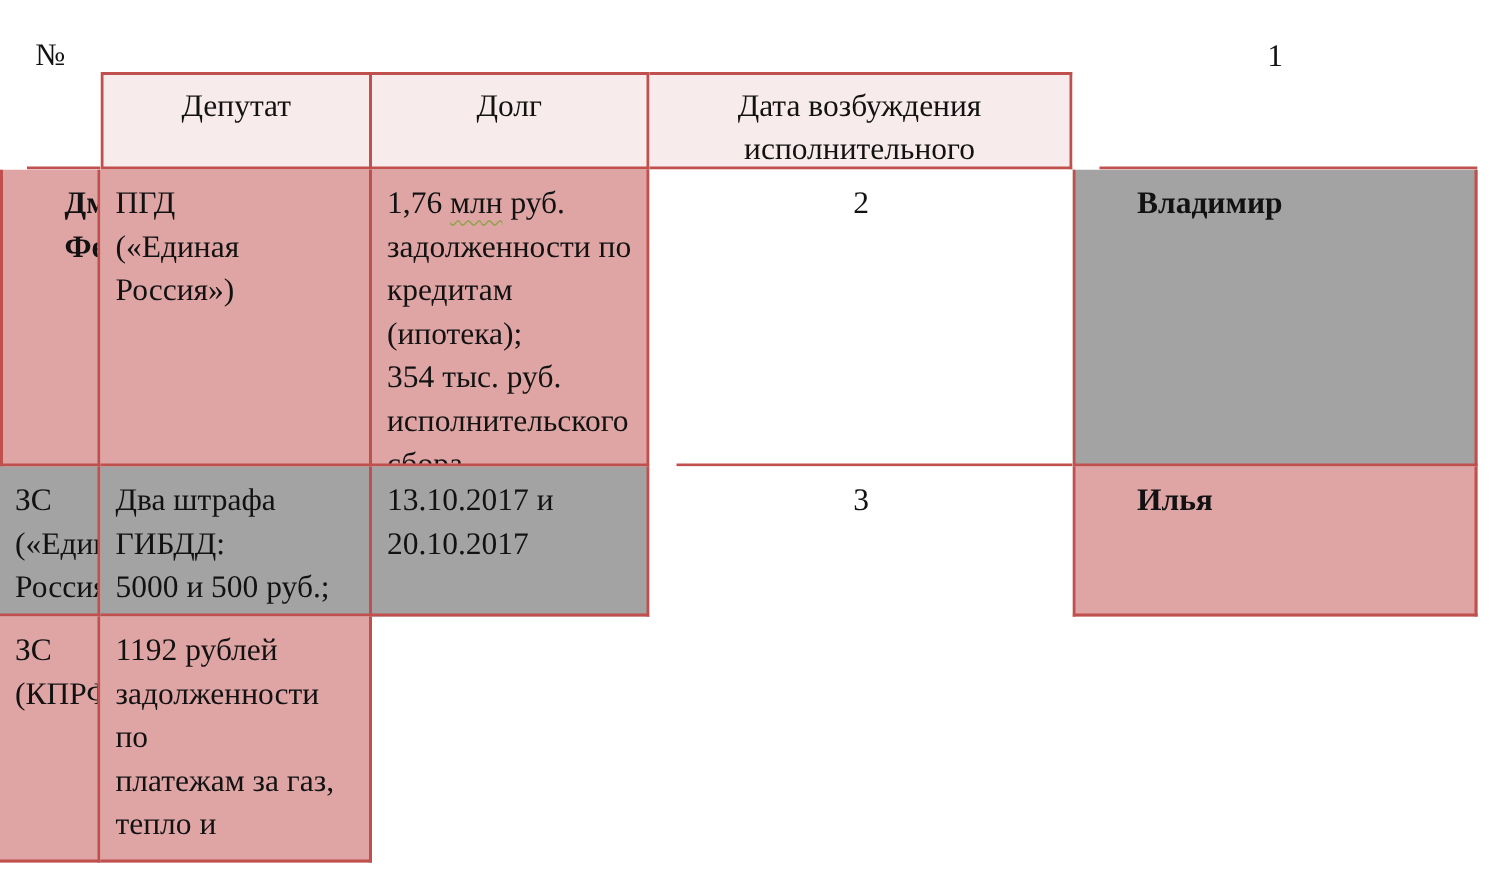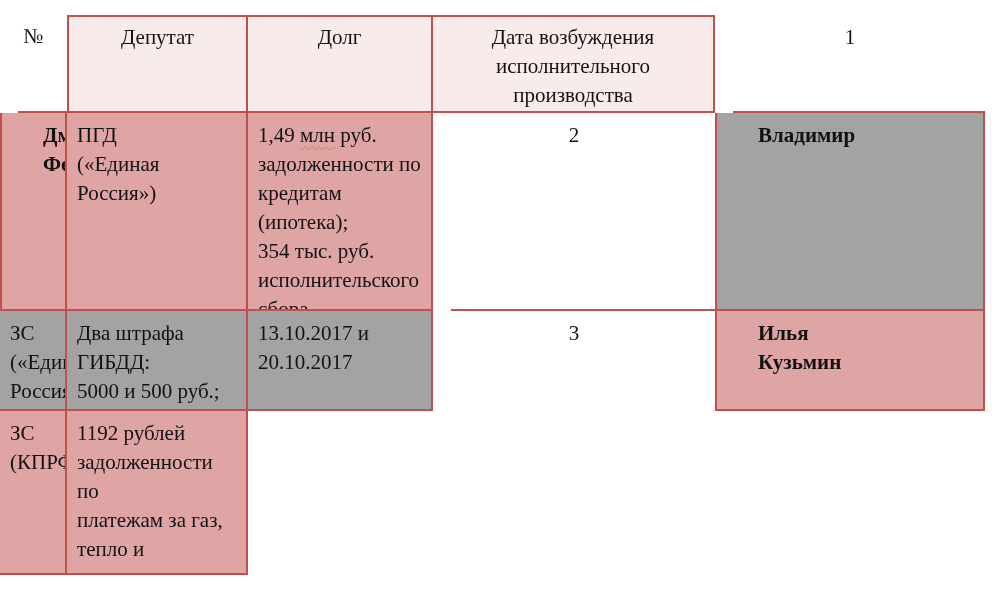--- a/index.html
+++ b/index.html
@@ -27,21 +27,21 @@
     overflow: hidden;
   }
   
   .colored {
     border-right: 2px solid #c0504d;
     border-bottom: 2px solid #c0504d;
     padding: 8px 10px 0 10px;
     white-space: pre-line;
   }
   .bl { border-left: 2px solid #c0504d; }
-  .bt { border-top: 2px solid #c0504d; }
+  .bt { border-top: 2px solid #c0504d; margin-top: 33px; }
   .header-cell {
     background: #f8ebeb;
     text-align: center;
     padding-top: 6px;
   }
   .row-odd  { background: #dfa5a5; }
   .row-even { background: #a3a3a3; }
   
   .num-cell {
     background: #ffffff;
@@ -92,21 +92,21 @@
 производства</div>
 
     <div class="cell num-cell num-sep">1</div>
     <div class="cell colored row-odd name-cell bl">
         <span>Дмитрий</span>
         <span>Федоров</span>
       </div>
     <div class="cell colored row-odd">ПГД
 («Единая
 Россия»)</div>
-    <div class="cell colored row-odd"><span>1,49 </span><span class="squiggle-green">млн</span><span> руб.
+    <div class="cell colored row-odd"><span>1,76 </span><span class="squiggle-green">млн</span><span> руб.
 задолженности по
 кредитам (ипотека);
 354 тыс. руб.
 исполнительского
 сбора</span></div>
 
     <div class="cell num-cell num-sep">2</div>
     <div class="cell colored row-even name-cell bl">
         <span>Владимир</span>
       </div>
@@ -114,21 +114,20 @@
 Россия»)</div>
     <div class="cell colored row-even">Два штрафа ГИБДД:
 5000 и 500 руб.;
 госпошлина 200 руб.</div>
     <div class="cell colored row-even">13.10.2017 и
 20.10.2017</div>
 
     <div class="cell num-cell">3</div>
     <div class="cell colored row-odd name-cell bl">
         <span>Илья</span>
-        <span>Кузьмин</span>
       </div>
     <div class="cell colored row-odd">ЗС (КПРФ)</div>
     <div class="cell colored row-odd">1192 рублей
 задолженности по
 платежам за газ,
 тепло и
 электроэнергию</div>
 
   </div>
 </div>

